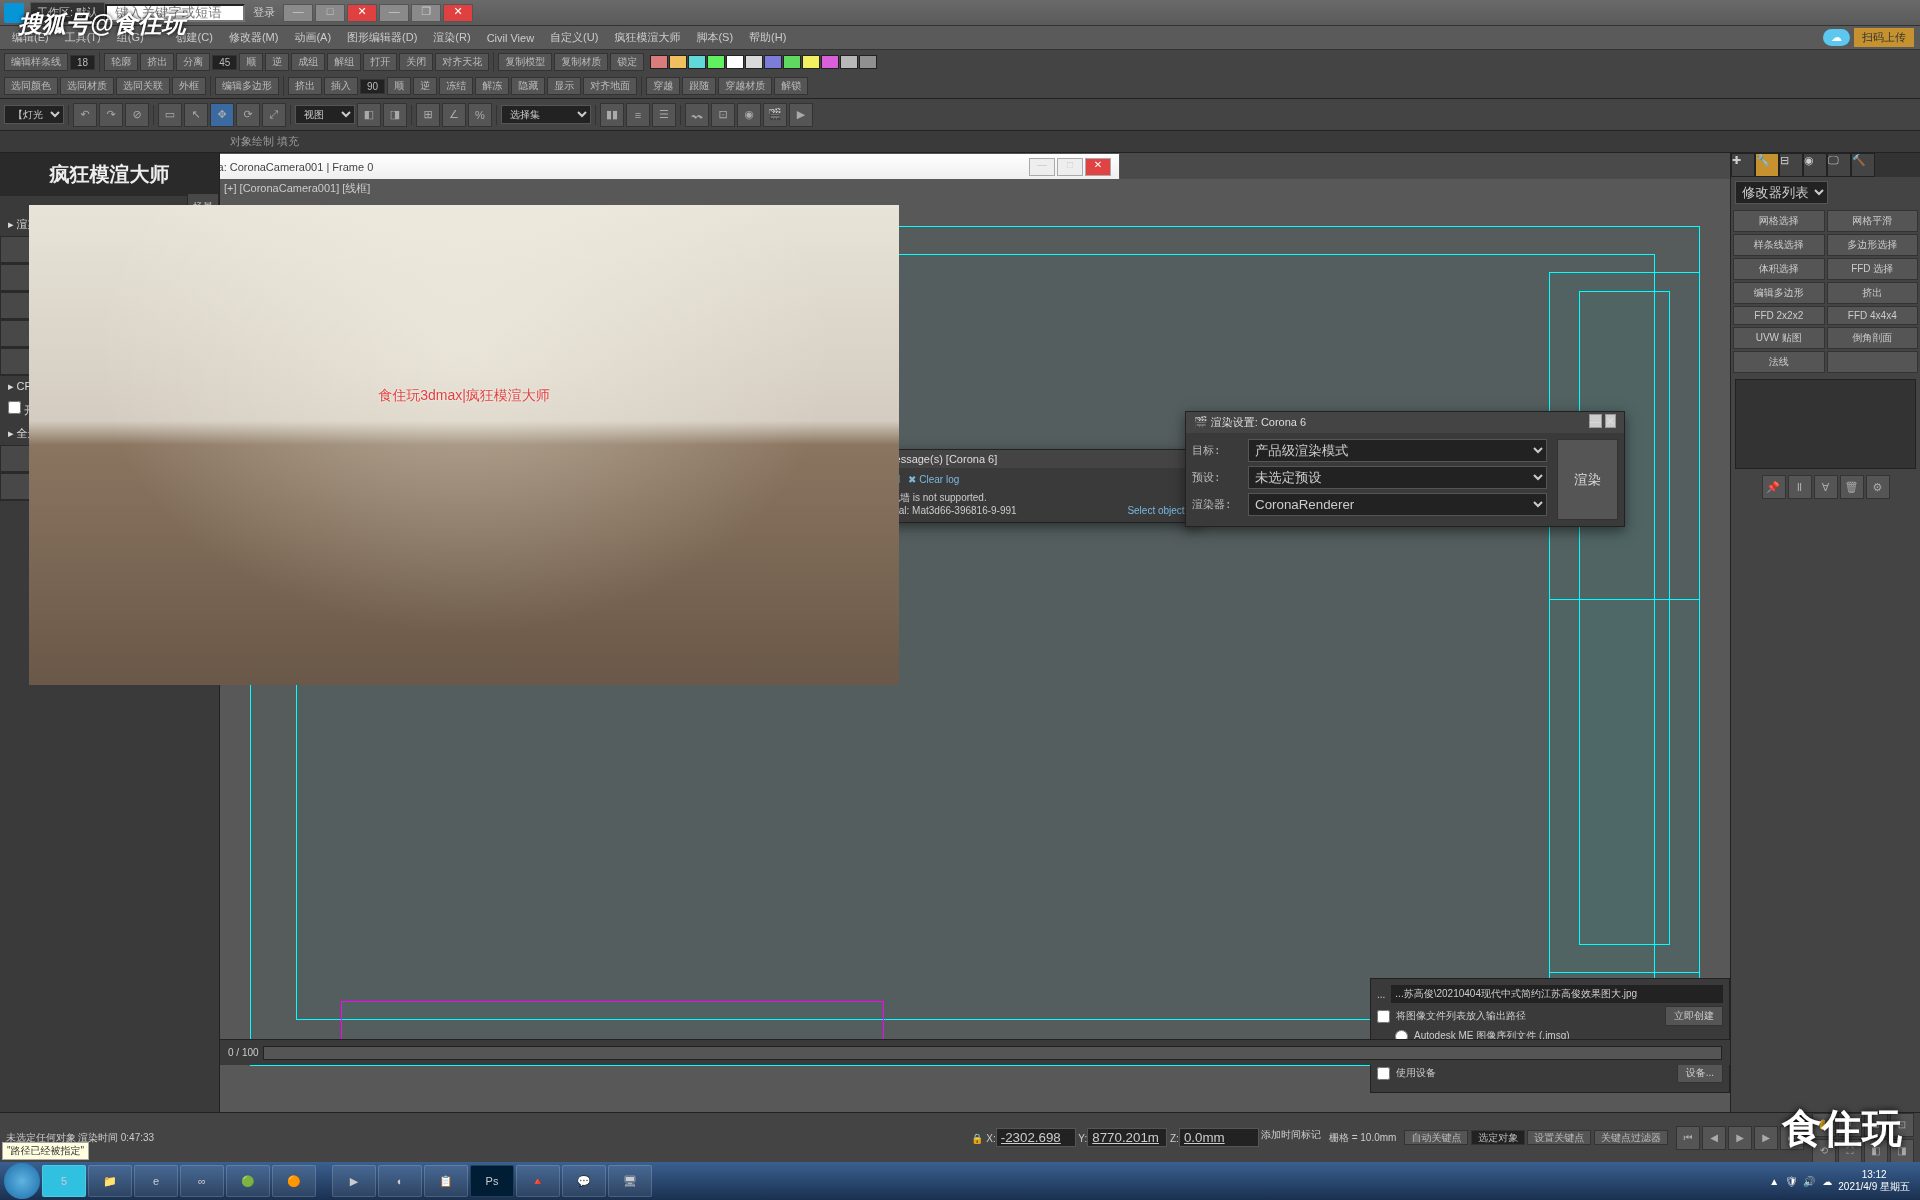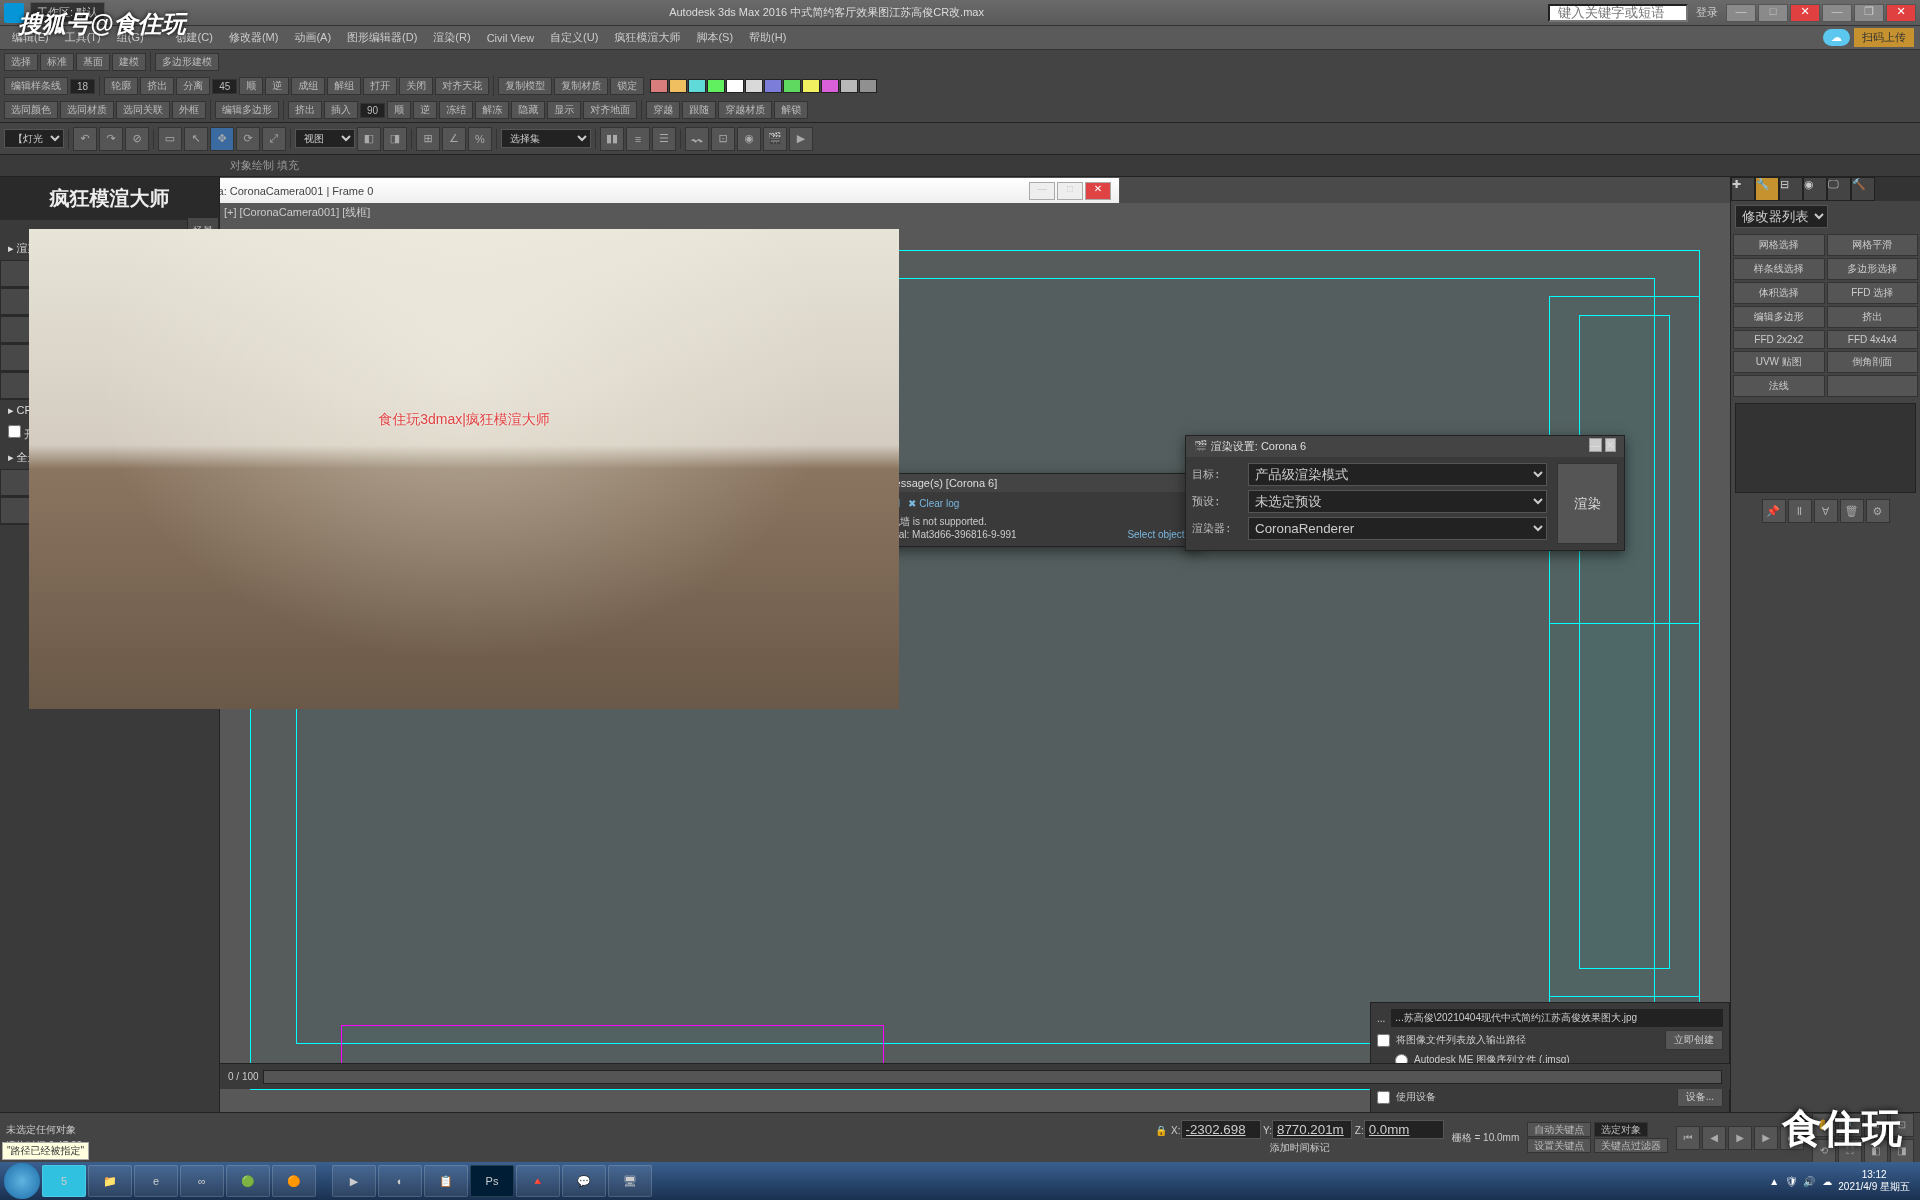--- a/index.html
+++ b/index.html
@@ -95,21 +95,21 @@
 .cs-tab { padding: 2px 6px; background: #444; color: #aaa; font-size: 10px; }
 .cs-tab.active { background: #666; color: #fff; }
 .cs-text { color: #aaa; font-size: 10px; line-height: 1.4; }
 
 .output-panel { position: absolute; right: 190px; bottom: 60px; width: 360px; background: #3a3a3a; border: 1px solid #222; padding: 6px; }
 .out-row { display: flex; align-items: center; gap: 6px; margin-bottom: 3px; font-size: 10px; }
 .out-path { flex: 1; background: #222; padding: 2px 4px; color: #ccc; overflow: hidden; white-space: nowrap; }
 .out-btn { background: #555; border: 1px solid #333; padding: 2px 8px; }
 
 .statusbar { position: absolute; bottom: 38px; left: 0; right: 0; height: 50px; background: #444; border-top: 1px solid #222; display: flex; align-items: center; padding: 2px 6px; gap: 8px; font-size: 10px; }
-.status-section { display: flex; flex-direction: column; gap: 2px; }
+.status-section { display: flex; gap: 2px; }
 .coord-input { background: #222; color: #ccc; border: 1px solid #555; padding: 1px 4px; width: 80px; text-decoration: underline; }
 .timeline { position: absolute; bottom: 88px; left: 220px; right: 190px; height: 26px; background: #3a3a3a; border-top: 1px solid #222; display: flex; align-items: center; padding: 0 8px; gap: 4px; font-size: 10px; }
 .tl-track { flex: 1; height: 14px; background: #555; border: 1px solid #222; }
 
 .taskbar { position: absolute; bottom: 0; left: 0; right: 0; height: 38px; background: linear-gradient(#3a6090, #1a3050); display: flex; align-items: center; padding: 0 4px; gap: 2px; }
 .tb-btn { width: 44px; height: 32px; background: rgba(255,255,255,.08); border: 1px solid rgba(255,255,255,.15); border-radius: 2px; display: flex; align-items: center; justify-content: center; }
 .tb-start { background: radial-gradient(circle, #5fb4e0, #1a6aa8); border-radius: 50%; width: 36px; height: 36px; }
 .tb-tray { margin-left: auto; display: flex; align-items: center; gap: 6px; color: #fff; font-size: 10px; padding-right: 6px; }
 
 .watermark-tl { position: absolute; left: 18px; top: 8px; color: #fff; font-size: 24px; font-weight: bold; text-shadow: 0 0 4px #000; z-index: 999; pointer-events: none; font-style: italic; }
@@ -118,21 +118,20 @@
 </style>
 </head>
 <body>
 
 <div class="watermark-tl">搜狐号@食住玩</div>
 <div class="watermark-br">食住玩</div>
 
 <div class="titlebar">
   <div class="titlebar-logo"></div>
   <span style="background:#333;padding:2px 6px;border:1px solid #555">工作区: 默认</span>
-  <div class="titlebar-text">Autodesk 3ds Max 2016    中式简约客厅效果图江苏高俊CR改.max</div>
   <input class="titlebar-search" placeholder="键入关键字或短语" style="">
   <span style="margin:0 8px">登录</span>
   <div class="win-btns">
     <div class="win-btn">—</div>
     <div class="win-btn">□</div>
     <div class="win-btn close">✕</div>
     <div class="win-btn">—</div>
     <div class="win-btn">❐</div>
     <div class="win-btn close">✕</div>
   </div>
@@ -151,28 +150,20 @@
   <span>Civil View</span>
   <span>自定义(U)</span>
   <span>疯狂模渲大师</span>
   <span>脚本(S)</span>
   <span>帮助(H)</span>
   <div style="margin-left:auto;background:#5cc8f0;border-radius:12px;padding:2px 8px;color:#fff">☁</div>
   <div style="background:#c5922f;padding:2px 8px;color:#333">扫码上传</div>
 </div>
 
 <div class="ribbon">
-  <div class="ribbon-row">
-    <span class="ribbon-btn">选择</span>
-    <span class="ribbon-btn">标准</span>
-    <span class="ribbon-btn">基面</span>
-    <span class="ribbon-btn">建模</span>
-    <span class="tool-sep"></span>
-    <span class="ribbon-btn">多边形建模</span>
-  </div>
   <div class="ribbon-row">
     <span class="ribbon-btn">编辑样条线</span>
     <span class="ribbon-btn" style="background:#222">18</span>
     <span class="tool-sep"></span>
     <span class="ribbon-btn">轮廓</span>
     <span class="ribbon-btn">挤出</span>
     <span class="ribbon-btn">分离</span>
     <span class="ribbon-btn" style="background:#222">45</span>
     <span class="ribbon-btn">顺</span>
     <span class="ribbon-btn">逆</span>

